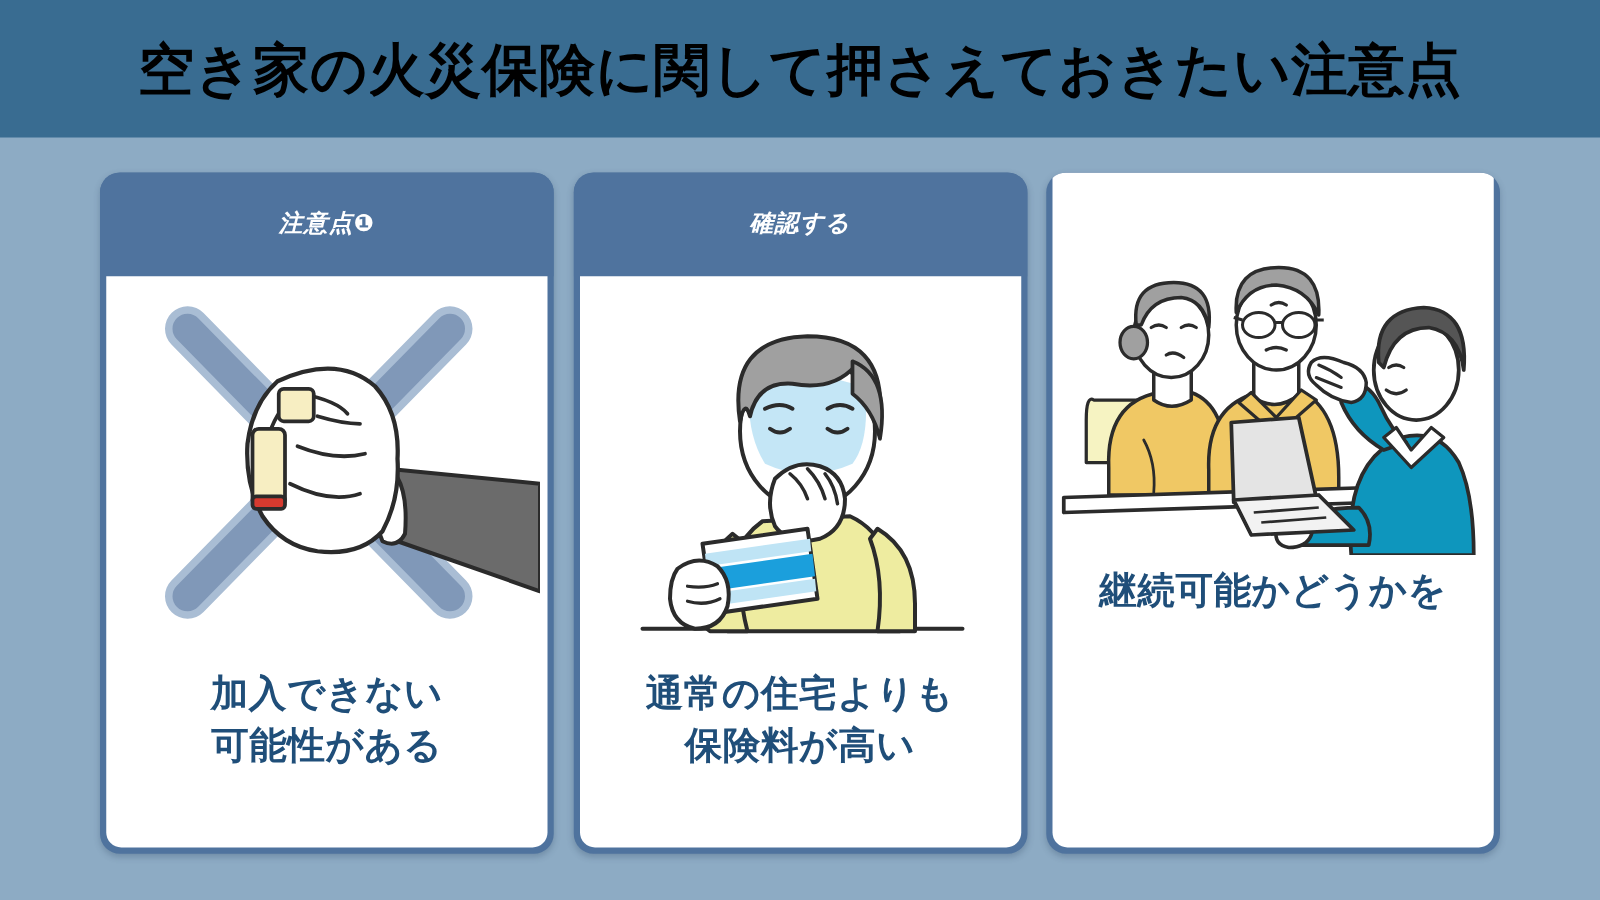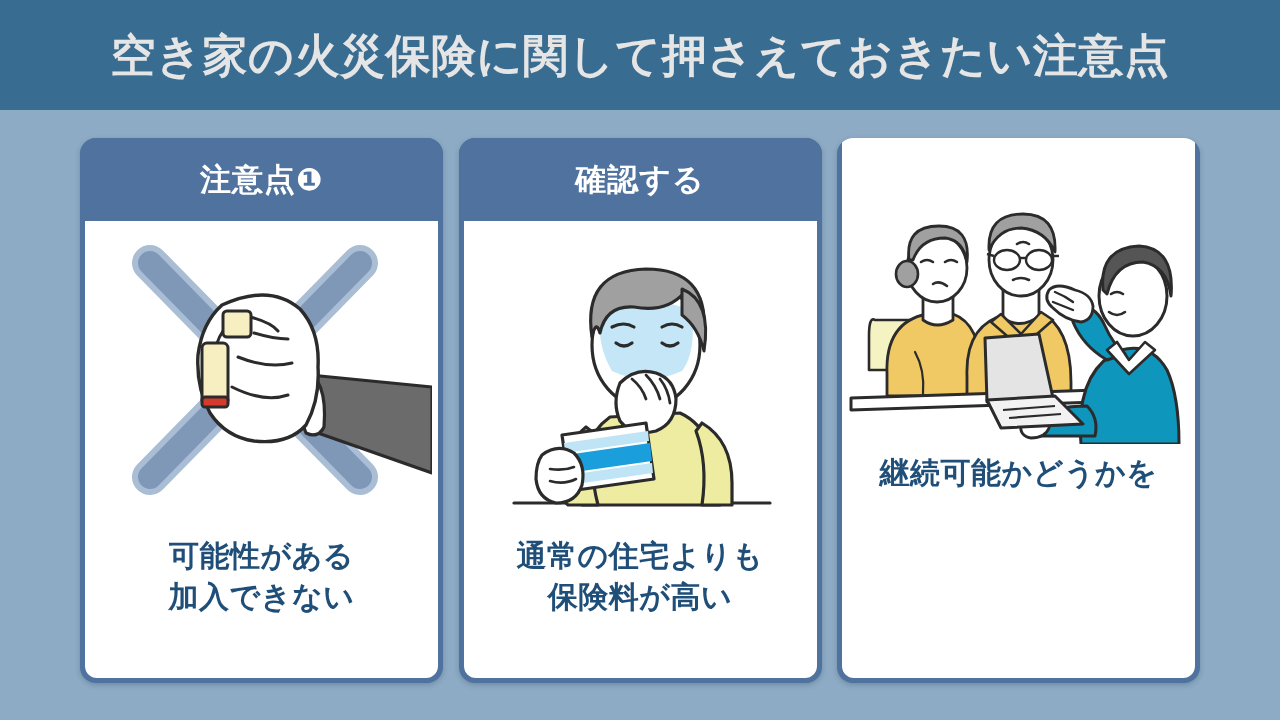--- a/index.html
+++ b/index.html
@@ -32,21 +32,21 @@
     height: 110px;
     background: #396c91;
     display: flex;
     align-items: center;
     justify-content: center;
   }
 
   .header-title {
     font-size: 45px;
     font-weight: bold;
-    color: #e5e5e5;
+    color: #000000;
     letter-spacing: 0.5px;
     white-space: nowrap;
     line-height: 1;
     font-family: "DejaVu Sans", "Liberation Sans", sans-serif;
   }
 
   
   .cards-row {
     position: absolute;
     left: 80px;
@@ -71,27 +71,28 @@
   .card-header {
     height: 83px;
     flex: none;
     display: flex;
     align-items: center;
     justify-content: center;
     background: #4f739e;
   }
 
   .card-header-label {
-    font-size: 31px;
+    font-size: 19px;
     font-weight: bold;
     color: #ffffff;
     letter-spacing: 1px;
     line-height: 1;
     white-space: nowrap;
     font-family: "DejaVu Sans", "Liberation Sans", sans-serif;
+    font-style: italic;
   }
 
   .card-body {
     flex: 1;
     margin: 0 5px 5px 5px;
     background: #ffffff;
     border-radius: 0 0 12px 12px;
     display: flex;
     flex-direction: column;
     align-items: center;
@@ -177,22 +178,22 @@
 
             <g>
               <rect x="131" y="84" width="28" height="26" rx="4" fill="#f7eec2" stroke="#2b2b2b" stroke-width="3"></rect>
               <rect x="110" y="116" width="26" height="62" rx="5" fill="#f7eec2" stroke="#2b2b2b" stroke-width="3"></rect>
               <rect x="110" y="170" width="26" height="10" rx="3" fill="#d63a2f" stroke="#2b2b2b" stroke-width="3"></rect>
             </g>
           </svg>
         </div>
         <div class="card-caption">
           <div class="caption-text">
+            <span class="caption-line">加入できない</span>
             <span class="caption-line">可能性がある</span>
-            <span class="caption-line">加入できない</span>
           </div>
         </div>
       </div>
     </div>
 
     <div class="card">
       <div class="card-header">
         <span class="card-header-label">確認する</span>
       </div>
       <div class="card-body">

